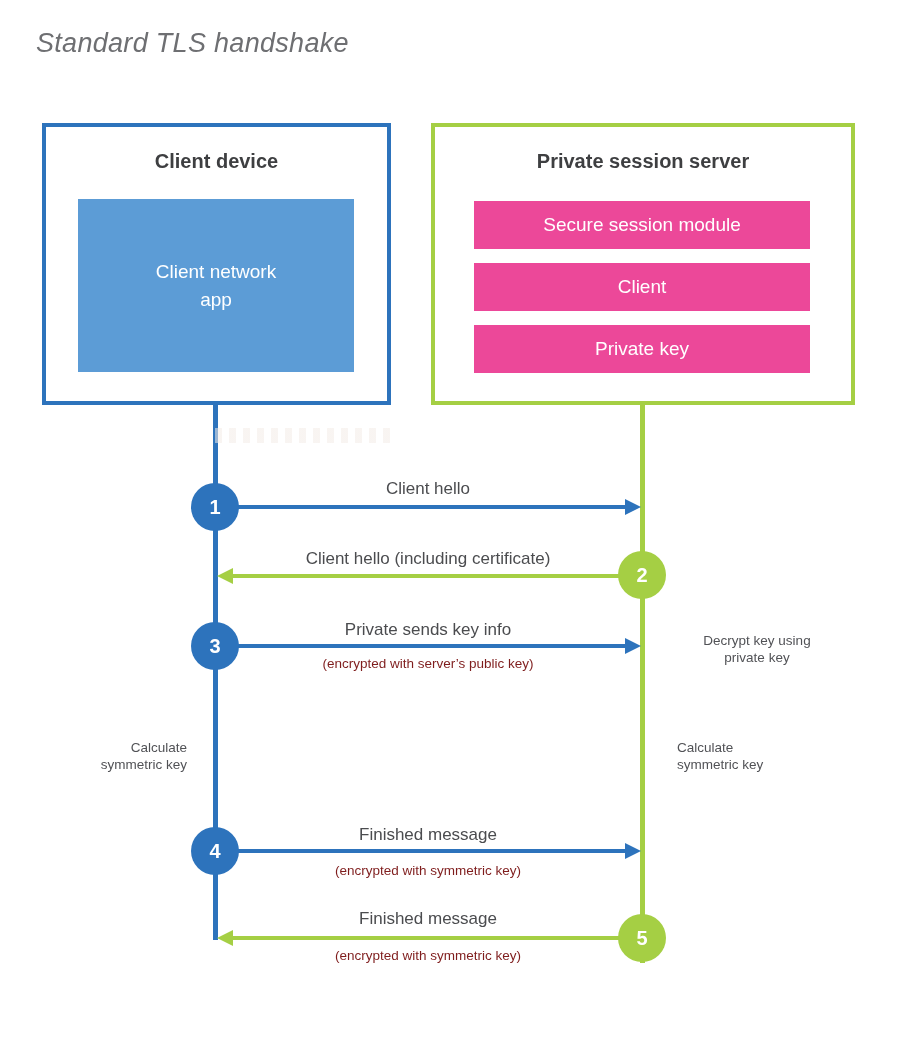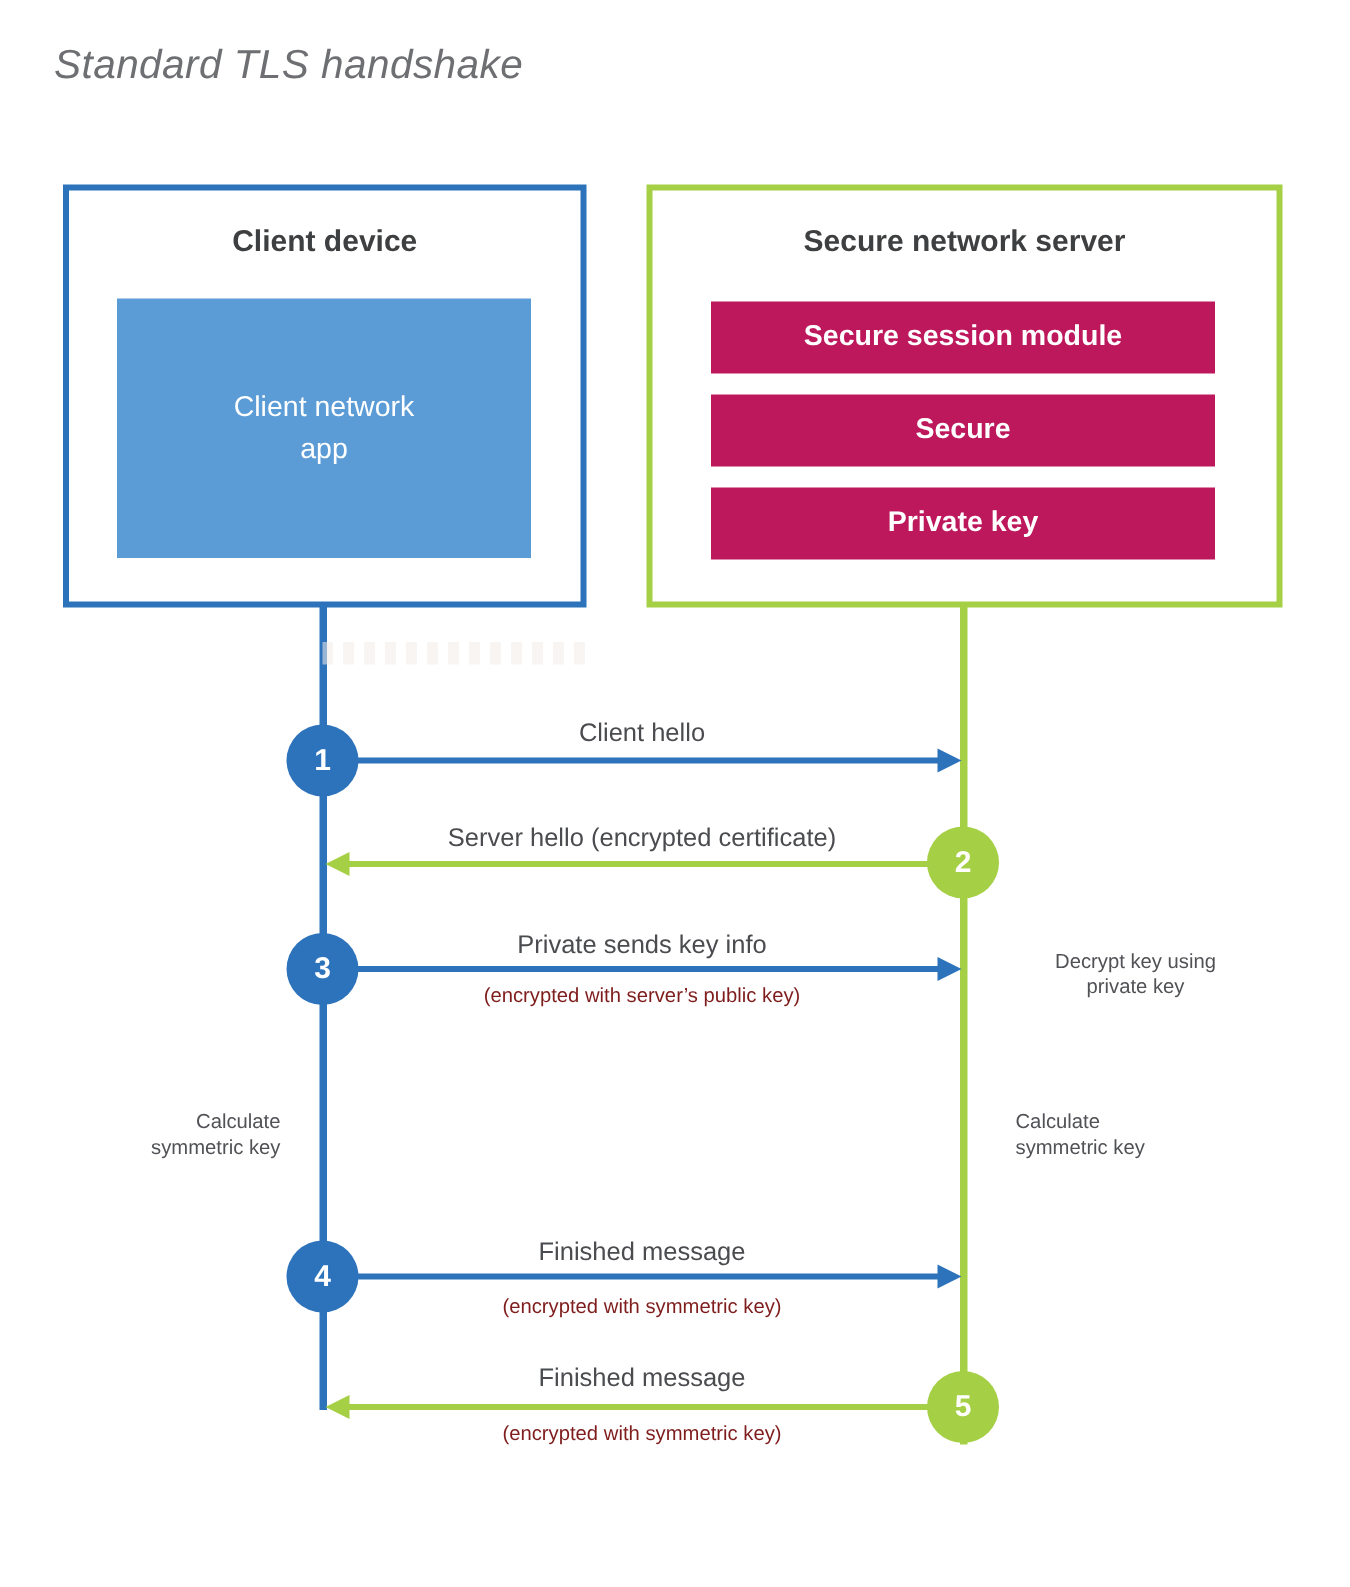--- a/index.html
+++ b/index.html
@@ -19,21 +19,21 @@
     font-size:20px;font-weight:bold;color:#3e3f41;text-align:center;width:100%;
   }
   .client-title{left:42px;top:150px;width:349px;}
   .server-title{left:431px;top:150px;width:424px;}
   
   .fill-box{
     box-sizing:border-box;display:flex;align-items:center;justify-content:center;
     color:#ffffff;text-align:center;white-space:pre-line;
   }
   .client-fill{left:78px;top:199px;width:276px;height:173px;background:#5c9cd6;font-size:19px;line-height:28px;}
-  .module{left:474px;width:336px;height:48px;background:#be185d;font-size:19px;font-weight:bold;}
+  .module{left:474px;width:336px;height:48px;background:#ec4899;font-size:19px;}
   .module-1{top:201px;}
   .module-2{top:263px;}
   .module-3{top:325px;}
   
   .vline{width:5px;}
   .vline-client{left:213px;top:403px;height:537px;background:#2d73bc;}
   .vline-server{left:640px;top:403px;height:560px;background:#a5cf44;}
   
   .faded-dashes{
     left:215px;top:428px;width:176px;height:15px;opacity:.55;
@@ -72,35 +72,35 @@
 <div class="canvas">
 
   <div class="abs page-title">Standard TLS handshake</div>
 
   <div class="abs outer-box client-outer"></div>
   <div class="abs fill-box client-fill">Client network
 app</div>
   <div class="abs box-title client-title">Client device</div>
 
   <div class="abs outer-box server-outer"></div>
-  <div class="abs box-title server-title">Secure network server</div>
+  <div class="abs box-title server-title">Private session server</div>
   <div class="abs fill-box module module-1">Secure session module</div>
-  <div class="abs fill-box module module-2">Secure</div>
+  <div class="abs fill-box module module-2">Client</div>
   <div class="abs fill-box module module-3">Private key</div>
 
   <div class="abs vline vline-client"></div>
   <div class="abs vline vline-server"></div>
   <div class="abs faded-dashes"></div>
 
   <div class="abs msg-label" style="top:479px;">Client hello</div>
   <div class="abs hbar hbar-blue" style="left:216px;top:505px;width:410px;"></div>
   <div class="abs arrowhead ah-right" style="left:625px;top:499px;"></div>
   <div class="abs step-circle circle-blue" style="left:191px;top:483px;">1</div>
 
-  <div class="abs msg-label" style="top:549px;">Server hello (encrypted certificate)</div>
+  <div class="abs msg-label" style="top:549px;">Client hello (including certificate)</div>
   <div class="abs hbar hbar-green" style="left:232px;top:574px;width:410px;"></div>
   <div class="abs arrowhead ah-left" style="left:217px;top:568px;"></div>
   <div class="abs step-circle circle-green" style="left:618px;top:551px;">2</div>
 
   <div class="abs msg-label" style="top:620px;">Private sends key info</div>
   <div class="abs hbar hbar-blue" style="left:216px;top:644px;width:410px;"></div>
   <div class="abs arrowhead ah-right" style="left:625px;top:638px;"></div>
   <div class="abs step-circle circle-blue" style="left:191px;top:622px;">3</div>
   <div class="abs msg-sub" style="top:656px;">(encrypted with server’s public key)</div>
 

